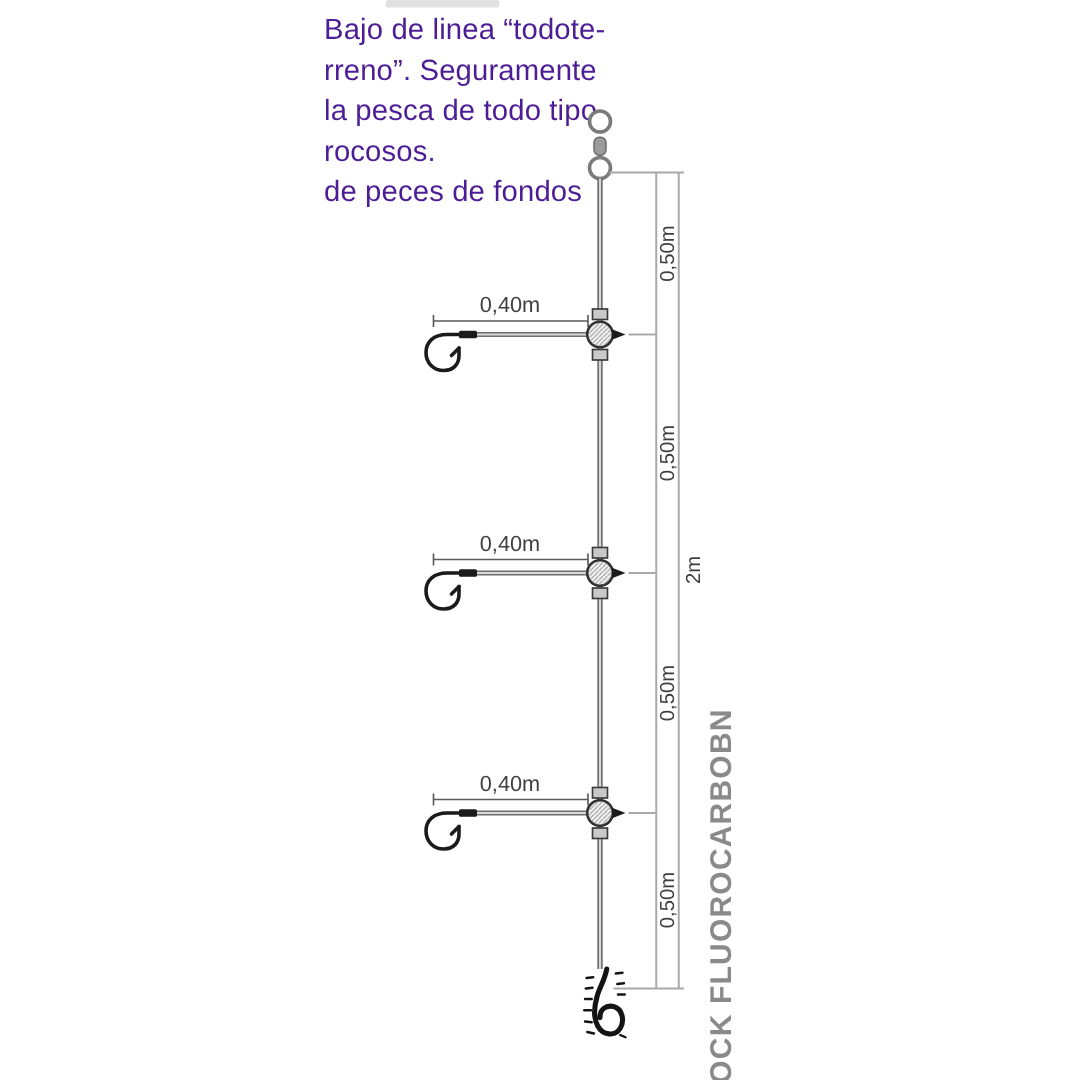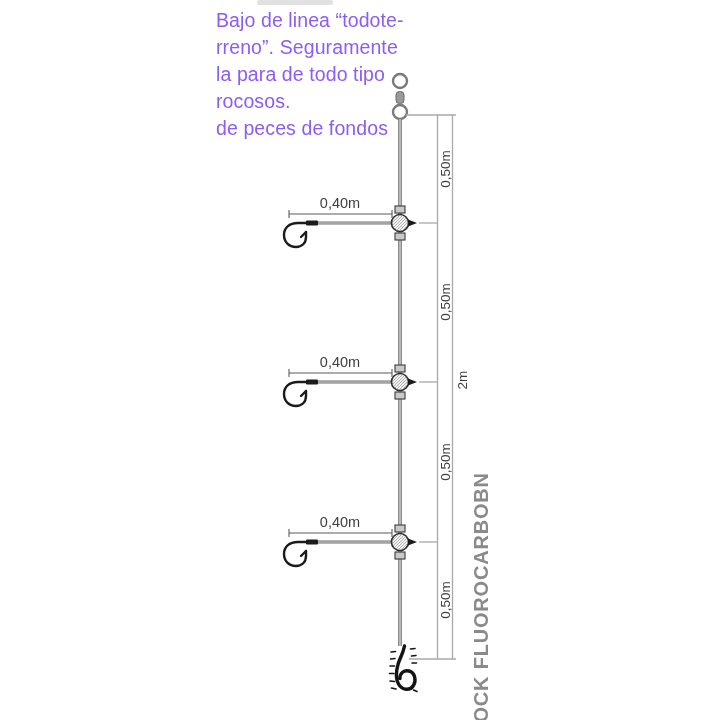--- a/index.html
+++ b/index.html
@@ -1,18 +1,18 @@
 <!DOCTYPE html>
 <html><head>
 <meta charset="utf-8">
 <style>
   html,body{margin:0;padding:0;background:#ffffff;}
   .canvas{position:relative;width:720px;height:720px;background:#ffffff;overflow:hidden;
           font-family:"Liberation Sans",sans-serif;}
-  .intro{position:absolute;left:216px;top:7px;width:200px;color:#8b5cf6;
+  .intro{position:absolute;left:216px;top:7px;width:200px;color:#4c1d95;
          font-size:19.5px;line-height:27px;letter-spacing:0.1px;}
   .intro div{white-space:nowrap;}
   .crop-smudge{position:absolute;left:257px;top:0;width:76px;height:5px;
                background:#bdbdbd;opacity:.45;border-radius:2px;}
   svg{position:absolute;left:0;top:0;}
   .measure{stroke:#a8a8a8;stroke-width:1.3;fill:none;}
   .dim{stroke:#5a5a5a;stroke-width:1.1;fill:none;}
   .line-outer{stroke:#6f6f6f;stroke-width:3.6;fill:none;}
   .line-inner{stroke:#d8d8d8;stroke-width:1.4;fill:none;}
   .snood-outer{stroke:#6f6f6f;stroke-width:3.2;fill:none;}
@@ -33,21 +33,21 @@
 </head>
 <body>
 
 <div class="canvas">
 
   <div class="crop-smudge"></div>
 
   <div class="intro">
     <div>Bajo de linea “todote-</div>
     <div>rreno”. Seguramente</div>
-    <div>la para de todo tipo</div>
+    <div>la pesca de todo tipo</div>
     <div>rocosos.</div>
     <div>de peces de fondos</div>
   </div>
 
   <svg width="720" height="720" viewBox="0 0 720 720">
     <defs>
       <pattern id="hatch" width="3" height="3" patternUnits="userSpaceOnUse">
         <path d="M0 3 L3 0" stroke="#8f8f8f" stroke-width="0.7"></path>
       </pattern>
     </defs>

